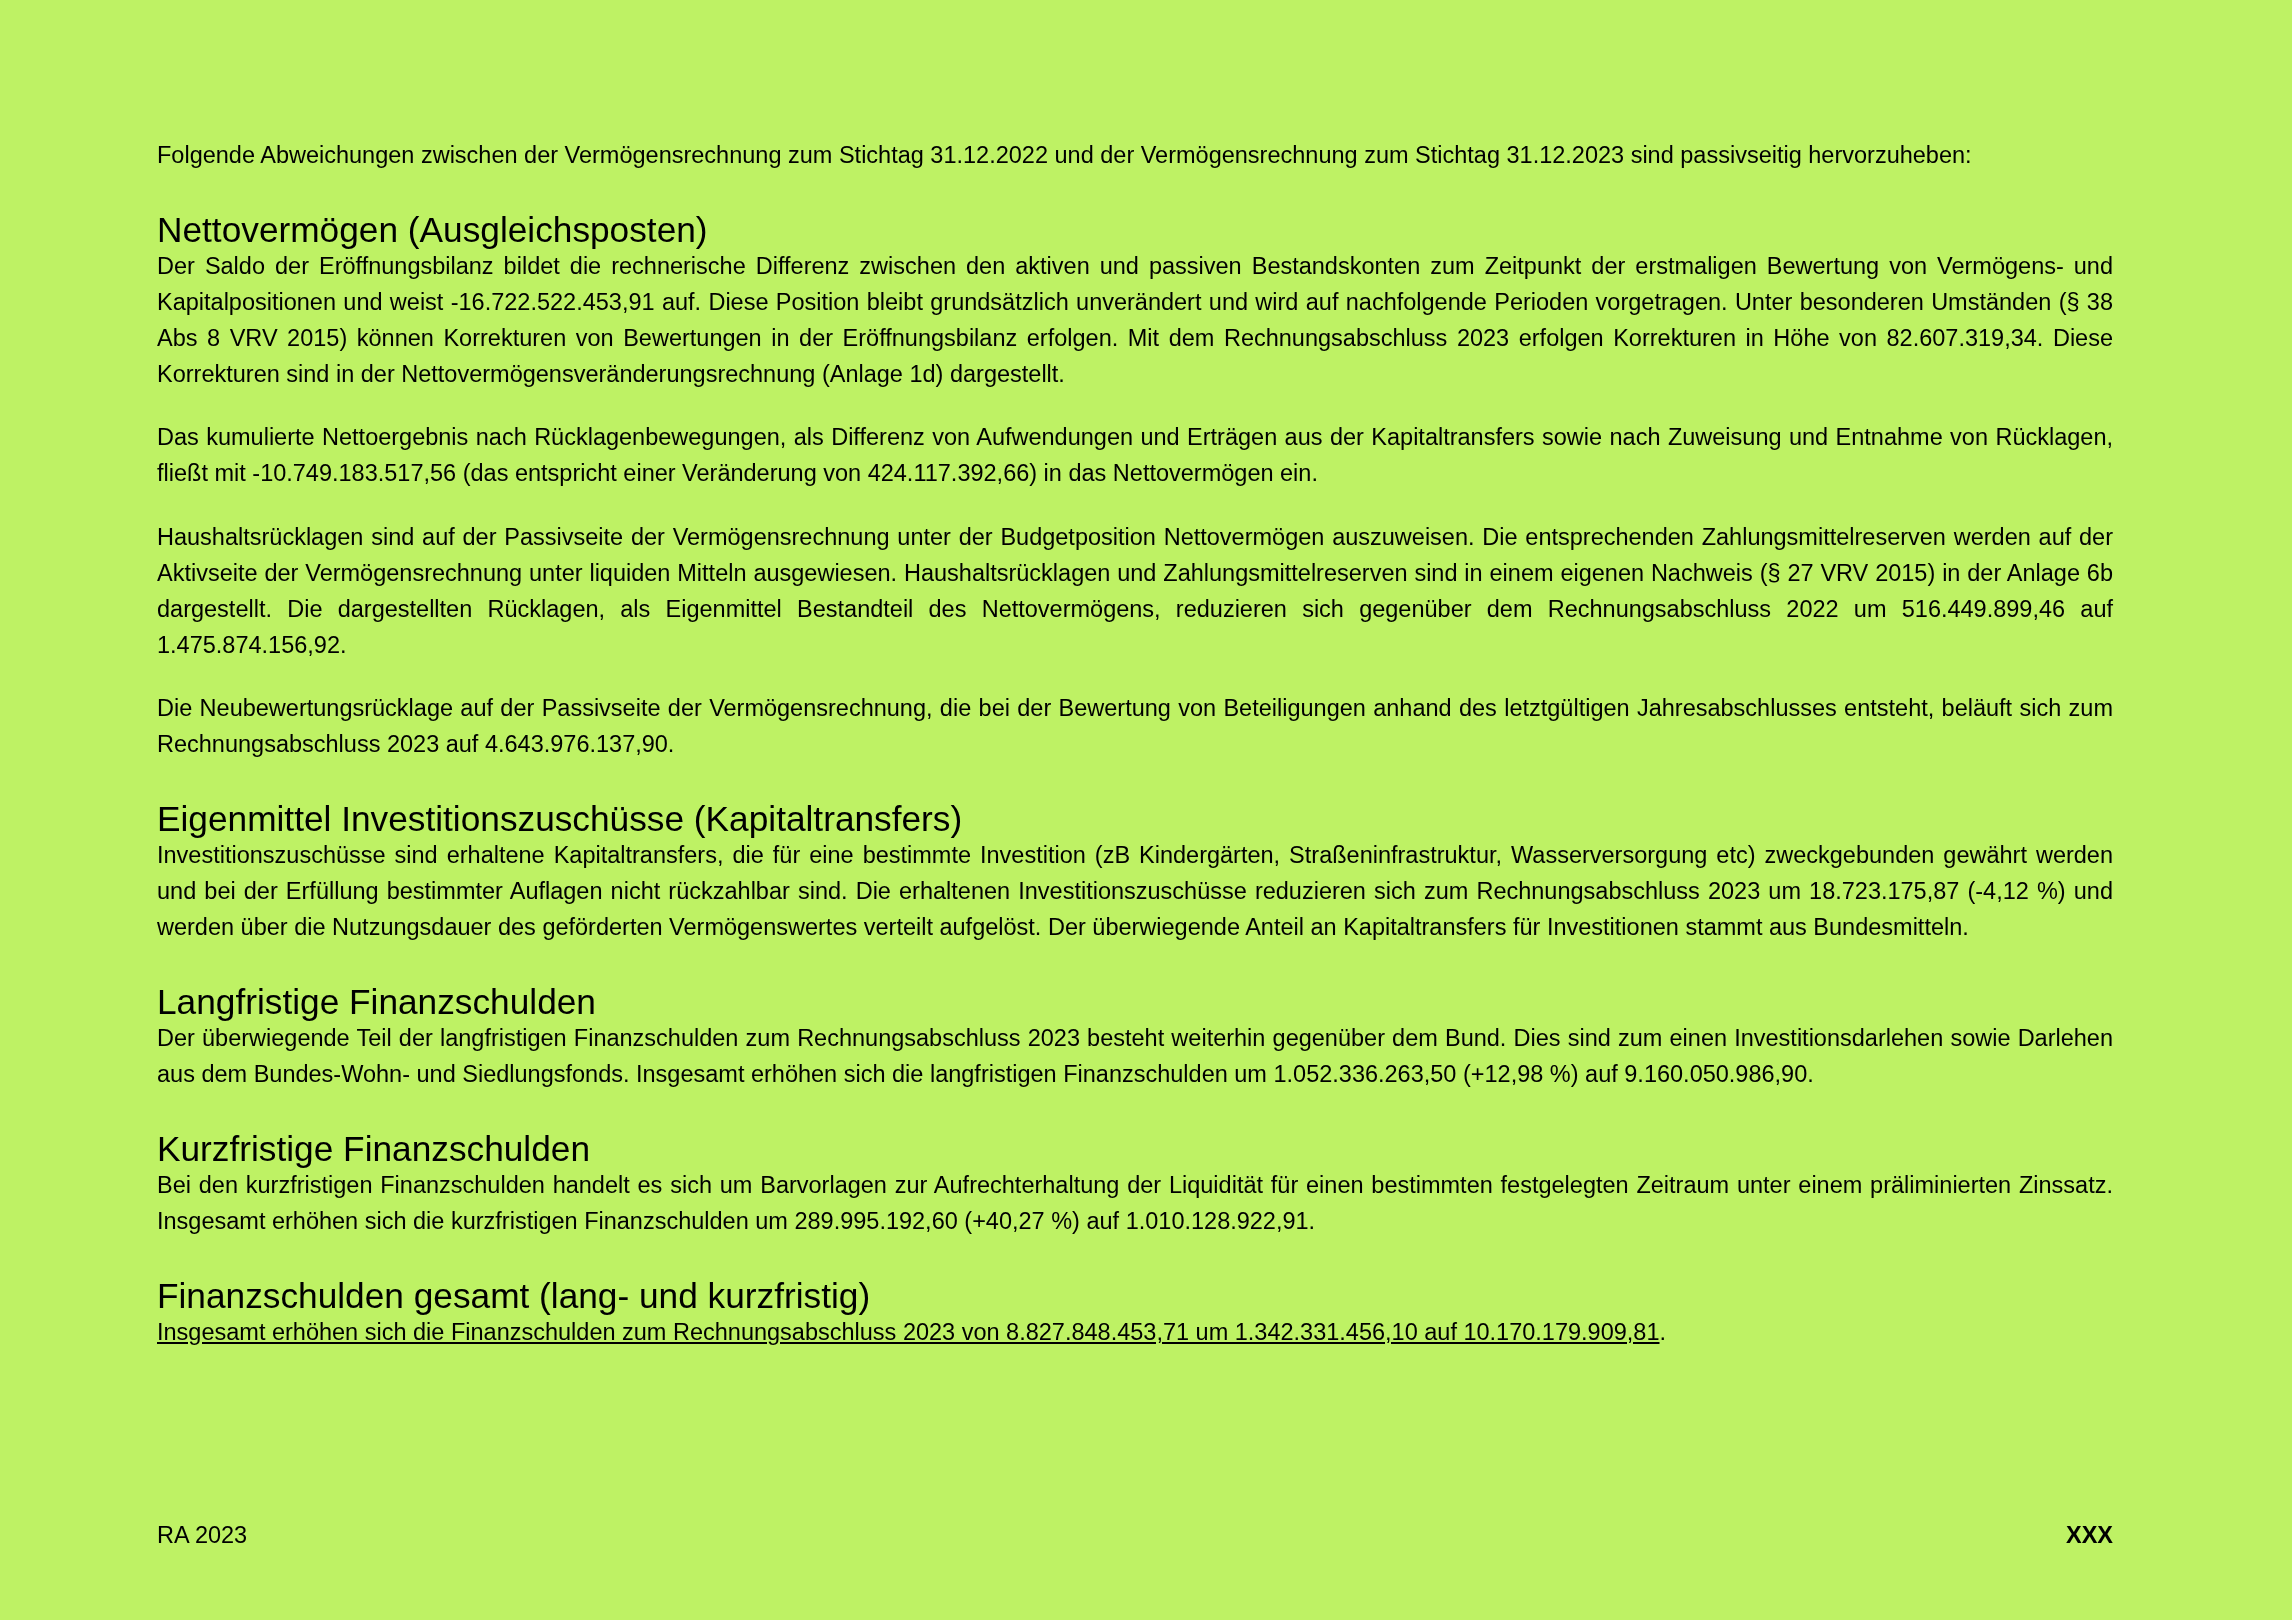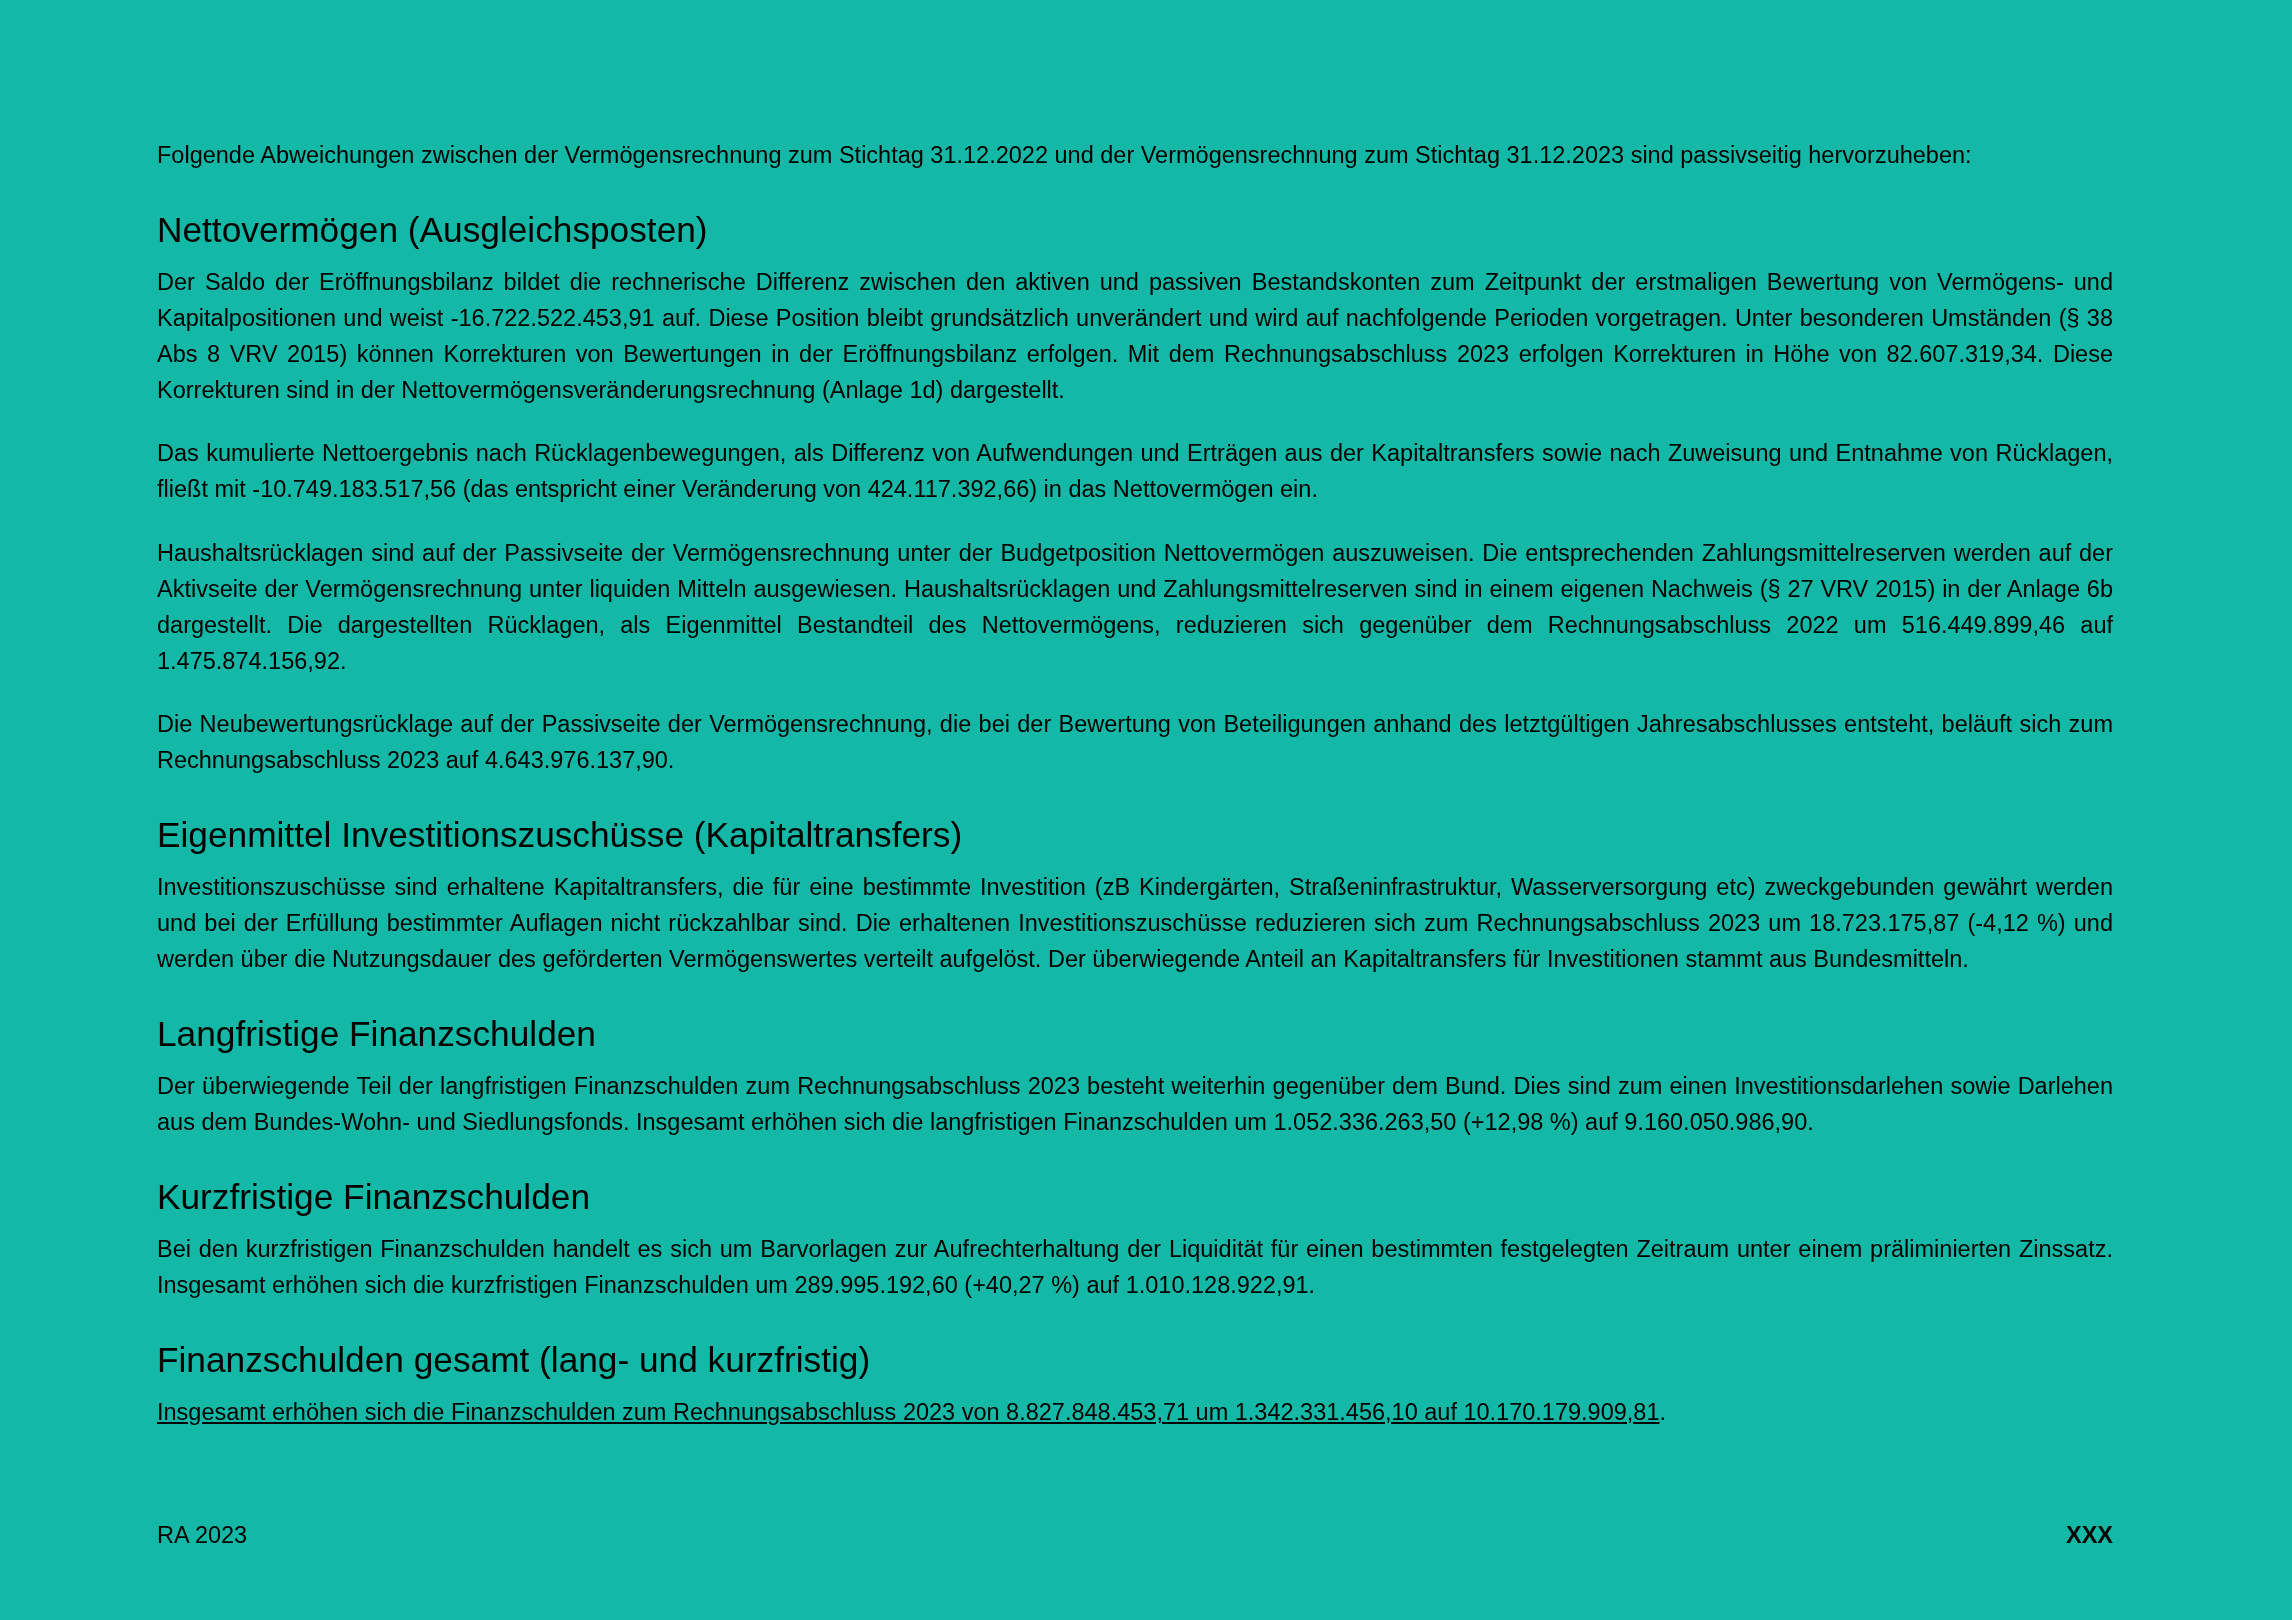--- a/index.html
+++ b/index.html
@@ -8,21 +8,21 @@
     height: 1620px;
     background: #ffffff;
     font-family: "Liberation Sans", "DejaVu Sans", sans-serif;
     color: #000000;
     overflow: hidden;
   }
   .page {
     position: relative;
     width: 2293px;
     height: 1620px;
-    background: #14b8a6;
+    background: #bef264;
     padding-left: 6px;
   }
   .content {
     position: absolute;
     left: 157px;
     right: 180px;
     top: 137px;
     font-size: 23.5px;
     line-height: 36px;
   }
@@ -30,21 +30,21 @@
     text-align: left;
     margin-bottom: 39px;
   }
   .section-heading {
     font-weight: normal;
     margin-top: 39px;
     margin-bottom: 0;
   }
   p.body-par {
     text-align: justify;
-    margin-top: 16px;
+    margin-top: 0;
     margin-bottom: 27.4px;
   }
   p.body-par.last-in-section {
     margin-bottom: 0;
   }
   .underlined {
     text-decoration: underline;
   }
   .footer {
     position: absolute;

